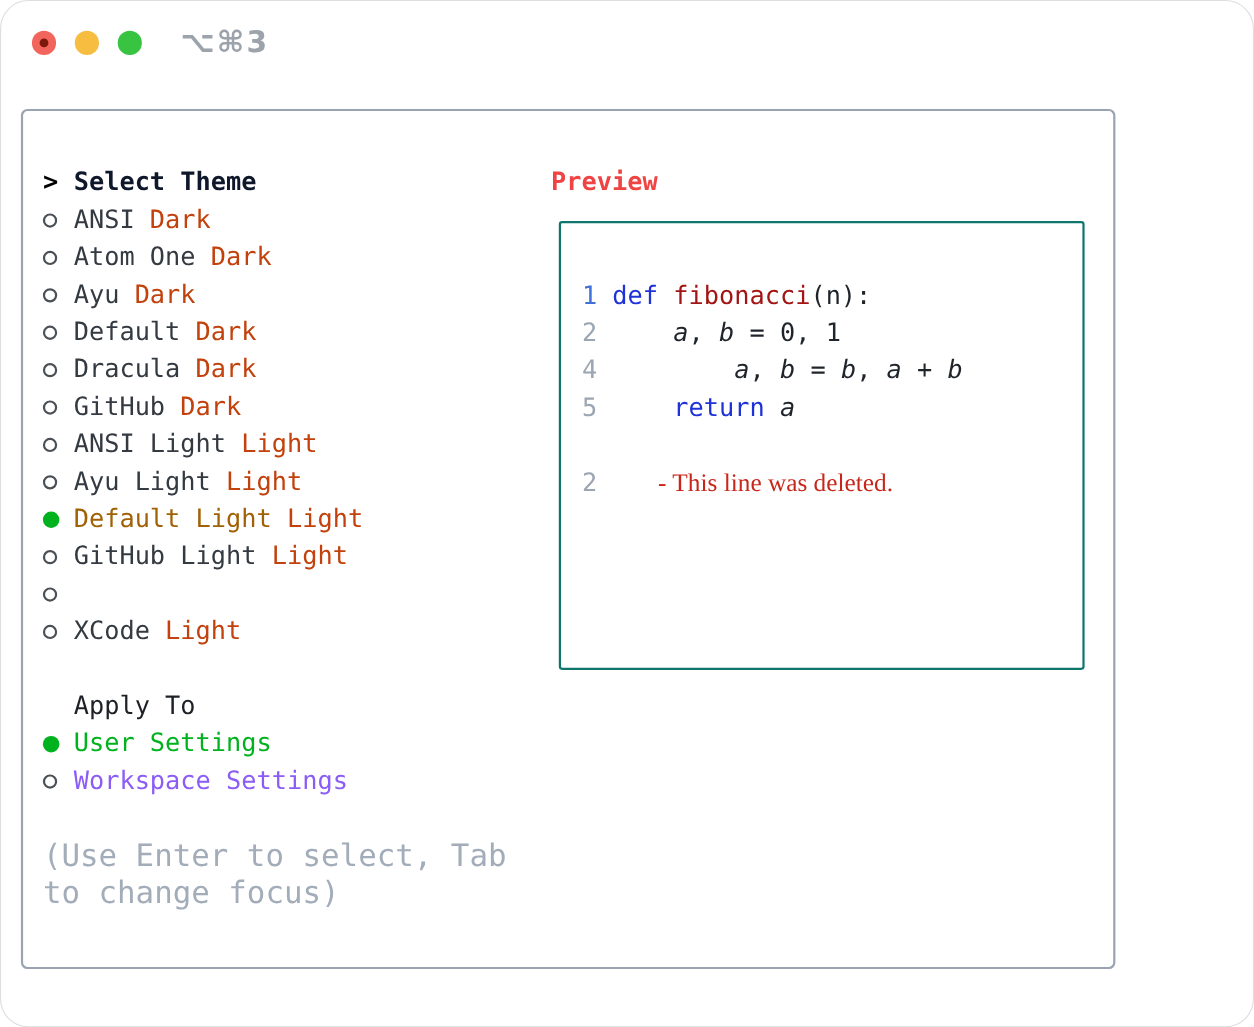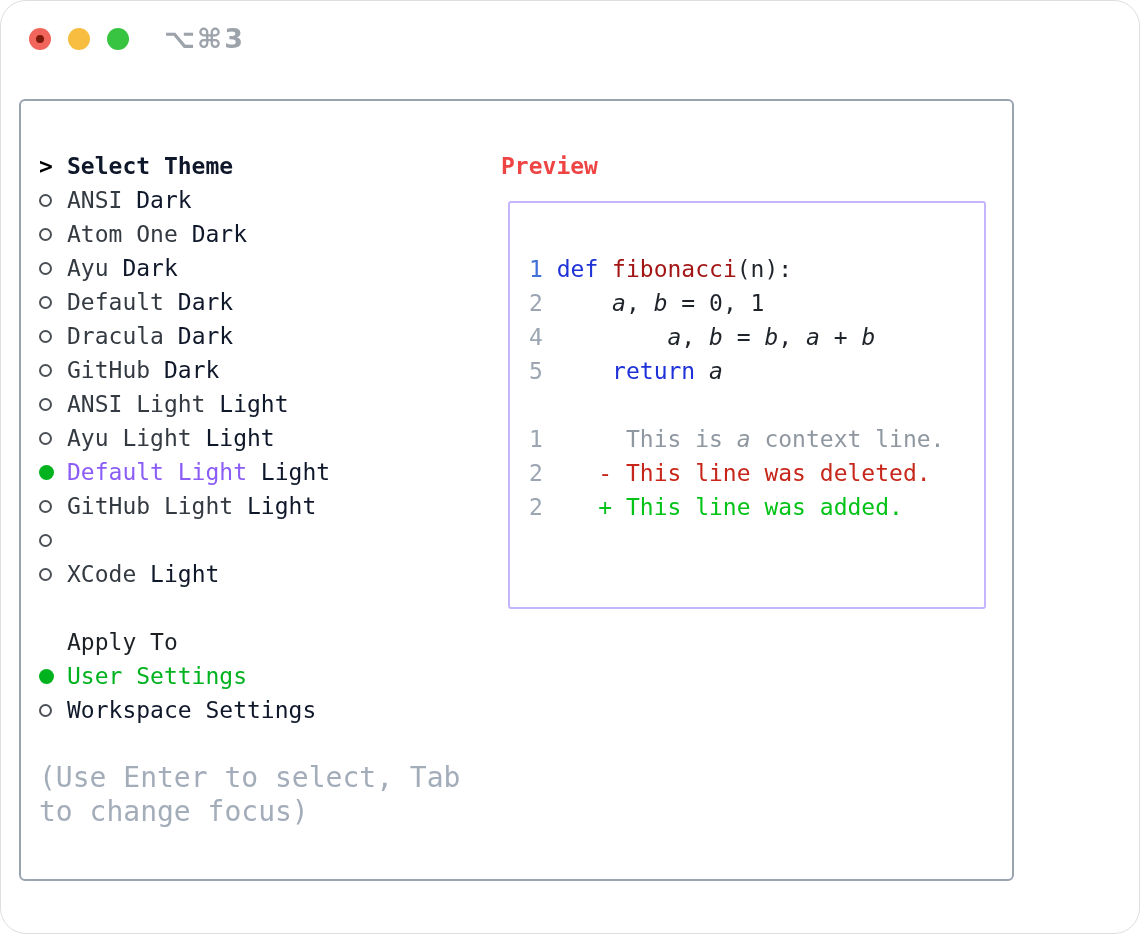--- a/index.html
+++ b/index.html
@@ -31,46 +31,46 @@
   .left-panel { position:absolute; left:18px; top:48px; width:445px; }
   .row { height:34px; display:flex; align-items:center; font-size:23px; }
   .marker { width:28px; flex:0 0 28px; display:flex; align-items:center; }
   .caret { color:#000000; font-weight:bold; }
   .hlabel { color:#0f172a; font-weight:bold; white-space:pre; }
   .hlabel2 { color:#1d2126; white-space:pre; }
   .circle { width:13px; height:13px; border:2px solid #4b5056; border-radius:50%; }
   .circle.sel { width:15px; height:15px; border:none; background:#00b31e; }
   .itext { white-space:pre; }
   .iname { color:#343a41; }
-  .iname.sel { color:#8b5cf6;margin-top:38px; }
-  .ivariant { color:#0f172a; }
-  .olabel { color:#0f172a; white-space:pre; }
+  .iname.sel { color:#a16207;margin-top:38px; }
+  .ivariant { color:#c2410c; }
+  .olabel { color:#8b5cf6; white-space:pre; }
   .olabel.sel { color:#00b31e; }
   .spacer { height:34px; }
   .hint { width:430px; font-size:28px; line-height:34px; color:#a3adba; }
   
   .preview-label {
     position:absolute; left:480px; top:48px; height:34px; line-height:34px;
     font-size:23px; font-weight:bold; color:#ef4444;
   }
   .preview-pane {
     position:absolute; left:487px; top:100px; width:478px; height:408px;
-    border:2px solid #c4b5fd; border-radius:3px; background:#ffffff;
+    border:2px solid #0f766e; border-radius:3px; background:#ffffff;
     padding:49px 0 0 19px; overflow:hidden;
   }
   .cline { height:34px; line-height:34px; font-size:23px; white-space:pre; }
   .gut-gray { color:#9ba6b2; }
   .gut-blue { color:#4170d8; }
   .kw  { color:#1e32d7; }
   .fn  { color:#a31515; }
   .pl  { color:#1f242b; }
   .var { color:#1f242b; font-style:italic; }
   .ctx { color:#8f97a1; }
   .ctx-var { color:#8f97a1; font-style:italic; }
-  .del { color:#c7271a; }
+  .del { color:#c7271a;font-family:Liberation Serif, serif; }
   .add { color:#03c318; }
 </style>
 </head>
 <body>
 
 <div class="window">
 
   <div class="titlebar">
     <span class="tl red">
         <span class="dot"></span>
@@ -190,19 +190,17 @@
     </div>
 
     <div class="preview-label">Preview</div>
 
     <div class="preview-pane" id="preview-pane">
         <div class="cline"><span class="gut-blue">1 </span><span class="kw">def</span><span class="pl"> </span><span class="fn">fibonacci</span><span class="pl">(n):</span></div>
         <div class="cline"><span class="gut-gray">2 </span><span class="pl">    </span><span class="var">a</span><span class="pl">, </span><span class="var">b</span><span class="pl"> = 0, 1</span></div>
         <div class="cline"><span class="gut-gray">4 </span><span class="pl">        </span><span class="var">a</span><span class="pl">, </span><span class="var">b</span><span class="pl"> = </span><span class="var">b</span><span class="pl">, </span><span class="var">a</span><span class="pl"> + </span><span class="var">b</span></div>
         <div class="cline"><span class="gut-gray">5 </span><span class="pl">    </span><span class="kw">return</span><span class="pl"> </span><span class="var">a</span></div>
         <div class="cline"><span class="gut-gray">  </span></div>
-        <div class="cline"><span class="gut-gray">1 </span><span class="ctx">     This is </span><span class="ctx-var">a</span><span class="ctx"> context line.</span></div>
         <div class="cline"><span class="gut-gray">2 </span><span class="pl">   </span><span class="del">- This line was deleted.</span></div>
-        <div class="cline"><span class="gut-gray">2 </span><span class="pl">   </span><span class="add">+ This line was added.</span></div>
       </div>
 
   </div>
 </div>
 
 </body></html>

